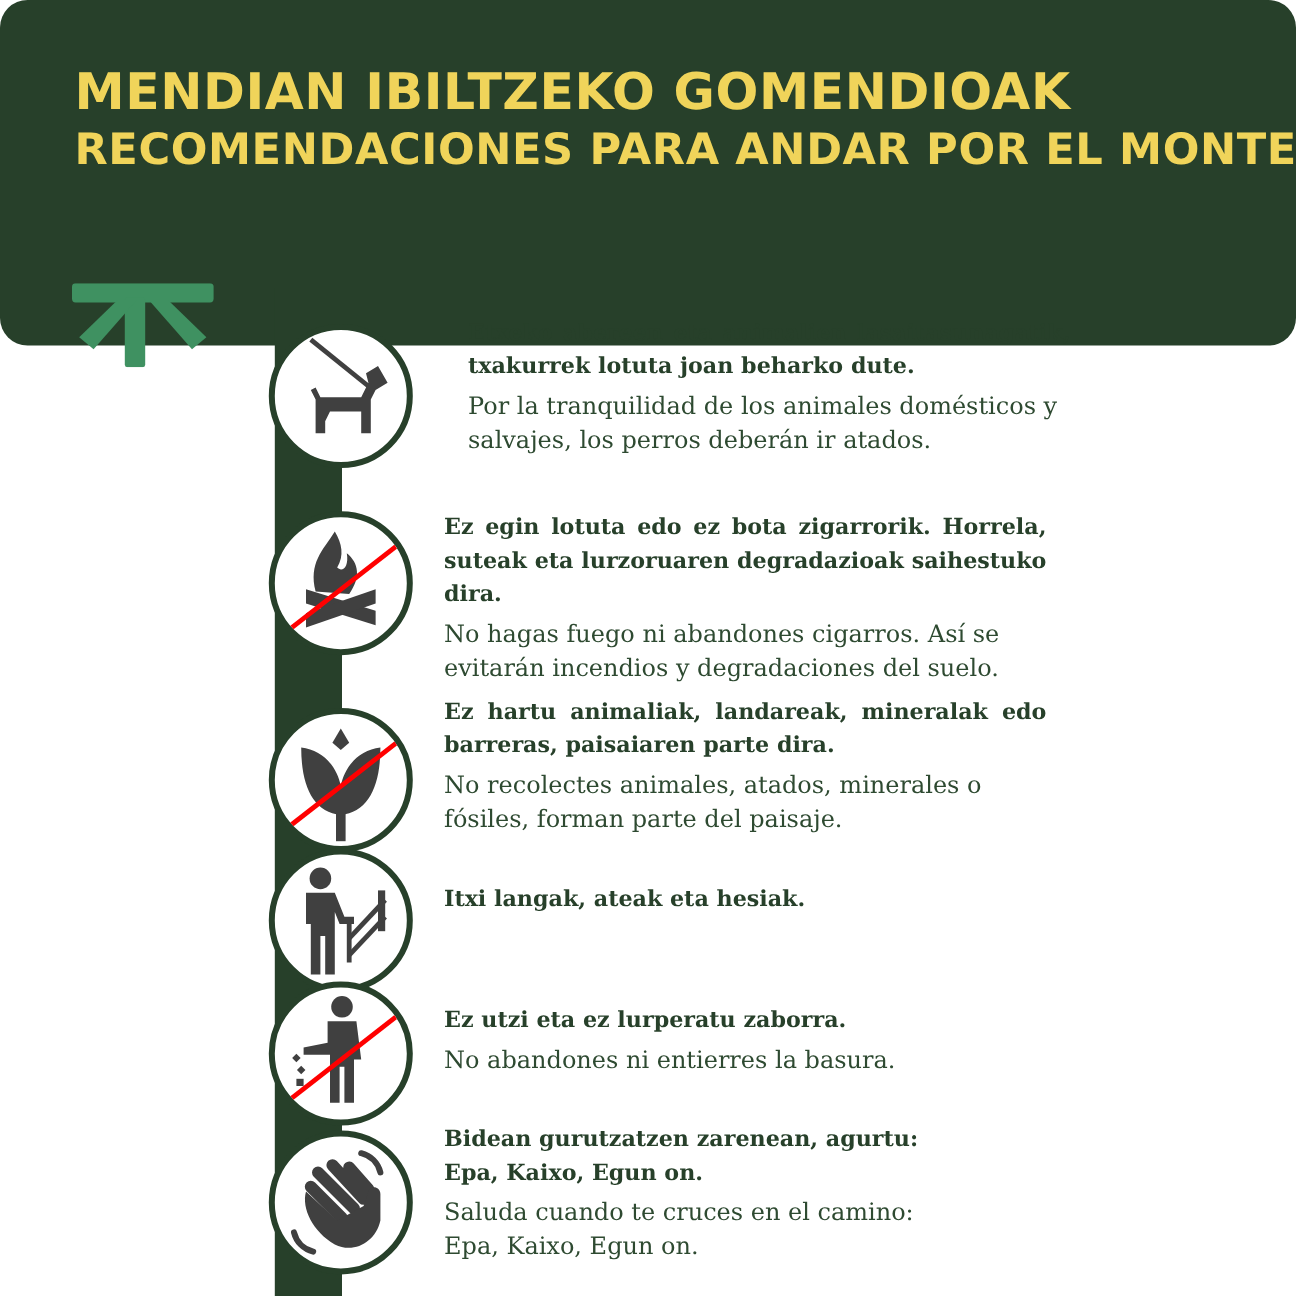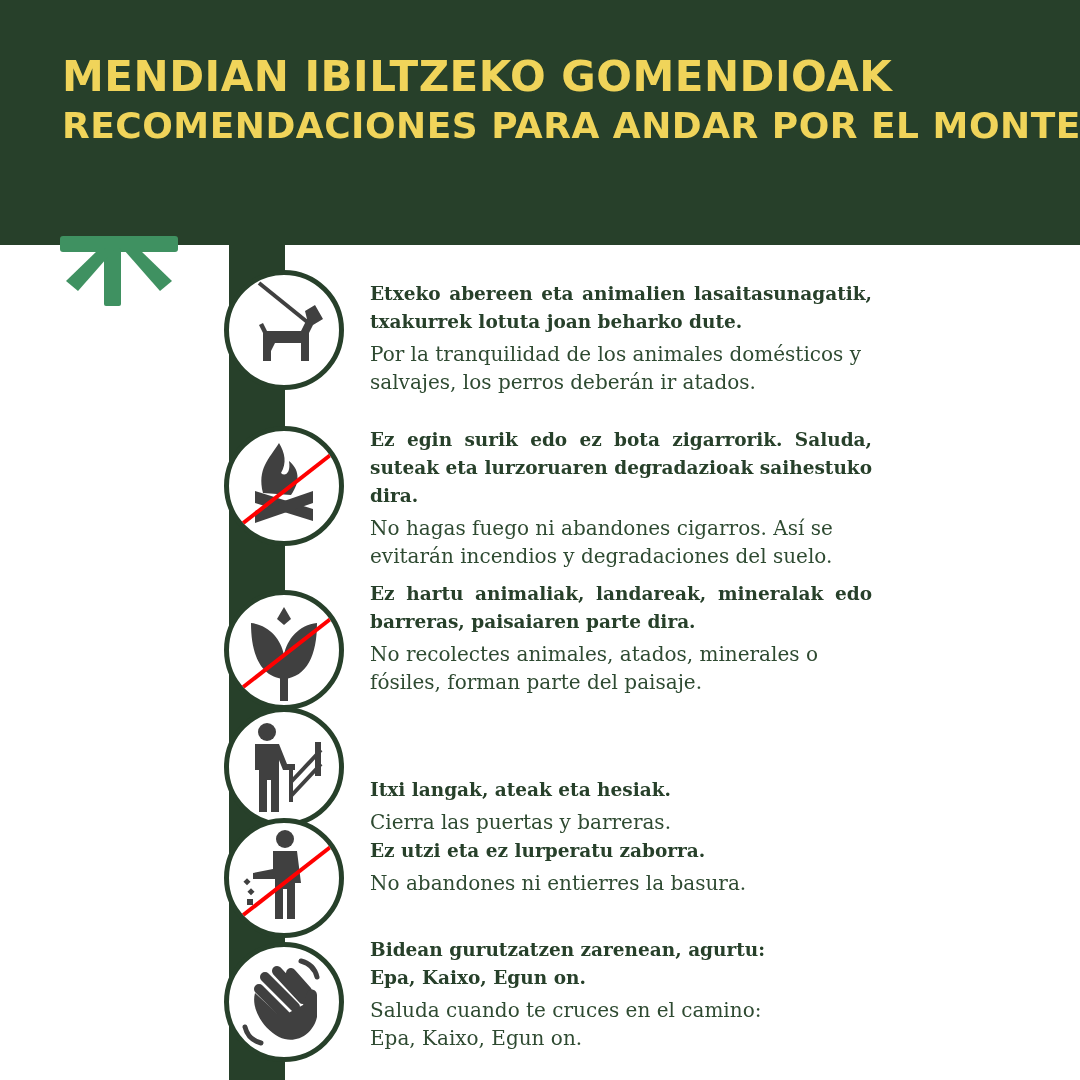--- a/index.html
+++ b/index.html
@@ -1,17 +1,17 @@
 <!DOCTYPE html>
 <html><head>
 <meta charset="utf-8">
 <style>
   html,body{margin:0;padding:0;}
   body{width:1080px;height:1080px;position:relative;overflow:hidden;background:#ffffff;font-family:"DejaVu Serif",serif;}
-  .header{position:absolute;left:0;top:0;width:1080px;height:245px;background:#27402a;}
+  .header{position:absolute;left:0;top:0;width:1080px;height:288px;background:#27402a;border-radius:23px;}
   .title{position:absolute;left:62px;top:52px;margin:0;color:#f0d45a;font-family:"DejaVu Sans",sans-serif;font-weight:bold;font-size:42px;letter-spacing:0.5px;white-space:nowrap;}
   .subtitle{position:absolute;left:62px;top:105px;margin:0;color:#f0d45a;font-family:"DejaVu Sans",sans-serif;font-size:36px;letter-spacing:0.5px;white-space:nowrap;}
   .strip{position:absolute;left:229px;top:240px;width:56px;height:840px;background:#27402a;}
   .logo{position:absolute;left:60px;top:236px;width:120px;height:70px;}
   .item{position:absolute;left:0;width:1080px;}
   .icon-circle{position:absolute;left:224px;width:110px;height:110px;border-radius:50%;background:#fff;border:5px solid #27402a;box-sizing:content-box;overflow:hidden;}
   .icon-circle svg{width:110px;height:110px;display:block;}
   .text{position:absolute;left:370px;width:502px;color:#27402a;}
   .eu{font-family:"DejaVu Serif",serif;font-weight:bold;font-size:18.5px;line-height:28px;text-align:justify;margin:0;}
   .es{font-family:"DejaVu Serif",serif;font-size:20px;line-height:28px;margin:4px 0 0 0;color:#2e4a31;}
@@ -34,37 +34,37 @@
 
 <div class="strip"></div>
 
 <div class="item" style="top:0">
   <div class="icon-circle" style="top:270px;">
     <svg viewBox="0 0 110 110">
       <line x1="30" y1="8" x2="82" y2="50" stroke="#404040" stroke-width="4"></line>
       <path d="M30 50 L34 48 L38 56 L72 56 L78 44 L76 36 L86 30 L94 44 L84 50 L80 58 L80 86 L72 86 L72 68 L46 68 L42 76 L42 86 L34 86 L34 68 L34 58 Z" fill="#404040"></path>
     </svg>
   </div>
-  <div class="text" style="top:280px;">
+  <div class="text" style="top:264px;margin-left:20px;">
     <p class="eu">Etxeko abereen eta animalien lasaitasunagatik, txakurrek lotuta joan beharko dute.</p>
     <p class="es">Por la tranquilidad de los animales domésticos y salvajes, los perros deberán ir atados.</p>
   </div>
 </div>
 
 <div class="item" style="top:0">
   <div class="icon-circle" style="top:426px;">
     <svg viewBox="0 0 110 110">
       <path d="M50 12 C40 28 28 38 34 62 L62 64 C72 50 70 38 60 30 C62 42 56 46 52 42 C58 32 56 22 50 12 Z" fill="#404040"></path>
       <polygon points="26,60 84,78 84,90 26,72" fill="#404040"></polygon>
       <polygon points="84,60 26,80 26,92 84,72" fill="#404040"></polygon>
       <line x1="4" y1="100" x2="104" y2="22" stroke="#ff0000" stroke-width="4"></line>
     </svg>
   </div>
   <div class="text" style="top:426px;">
-    <p class="eu">Ez egin surik edo ez bota zigarrorik. Saluda, suteak eta lurzoruaren degradazioak saihestuko dira.</p>
+    <p class="eu">Ez egin lotuta edo ez bota zigarrorik. Horrela, suteak eta lurzoruaren degradazioak saihestuko dira.</p>
     <p class="es">No hagas fuego ni abandones cigarros. Así se evitarán incendios y degradaciones del suelo.</p>
   </div>
 </div>
 
 <div class="item" style="top:0">
   <div class="icon-circle" style="top:590px;">
     <svg viewBox="0 0 110 110">
       <path d="M55 12 L62 24 L55 30 L48 24 Z" fill="#404040"></path>
       <path d="M22 28 C40 30 52 44 55 60 C58 44 70 30 88 28 C88 60 78 82 55 84 C32 82 22 60 22 28 Z" fill="#404040"></path>
       <rect x="51" y="80" width="8" height="26" fill="#404040"></rect>
@@ -81,23 +81,22 @@
   <div class="icon-circle" style="top:707px;">
     <svg viewBox="0 0 110 110">
       <circle cx="38" cy="20" r="9" fill="#404040"></circle>
       <path d="M26 32 L50 32 L58 52 L66 52 L66 58 L54 58 L50 48 L50 100 L42 100 L42 68 L38 68 L38 100 L30 100 L30 58 L26 58 Z" fill="#404040"></path>
       <rect x="86" y="30" width="6" height="34" fill="#404040"></rect>
       <line x1="62" y1="70" x2="92" y2="38" stroke="#404040" stroke-width="4"></line>
       <line x1="62" y1="84" x2="92" y2="52" stroke="#404040" stroke-width="4"></line>
       <line x1="62" y1="56" x2="62" y2="90" stroke="#404040" stroke-width="4"></line>
     </svg>
   </div>
-  <div class="text" style="top:776px;">
+  <div class="text" style="top:736px;">
     <p class="eu">Itxi langak, ateak eta hesiak.</p>
-    <p class="es">Cierra las puertas y barreras.</p>
   </div>
 </div>
 
 <div class="item" style="top:0">
   <div class="icon-circle" style="top:818px;">
     <svg viewBox="0 0 110 110">
       <circle cx="56" cy="16" r="9" fill="#404040"></circle>
       <path d="M44 28 L68 28 L72 60 L66 60 L66 96 L58 96 L58 66 L54 66 L54 96 L46 96 L46 56 L24 56 L24 50 L44 46 Z" fill="#404040"></path>
       <rect x="16" y="56" width="5" height="5" transform="rotate(45 18 58)" fill="#404040"></rect>
       <rect x="20" y="66" width="5" height="5" transform="rotate(45 22 68)" fill="#404040"></rect>

